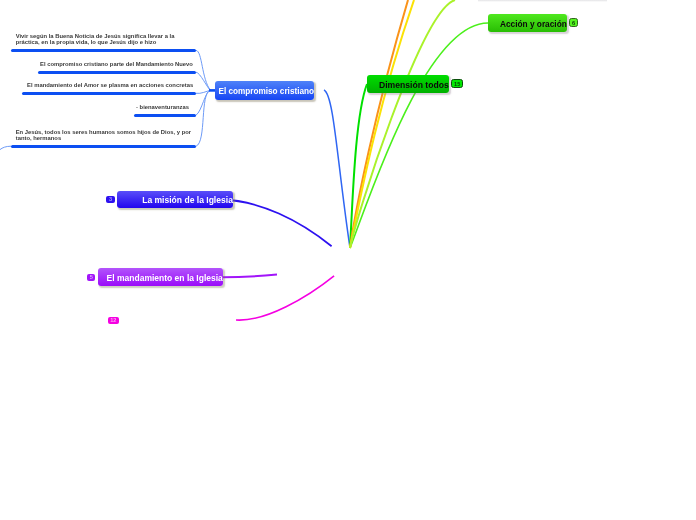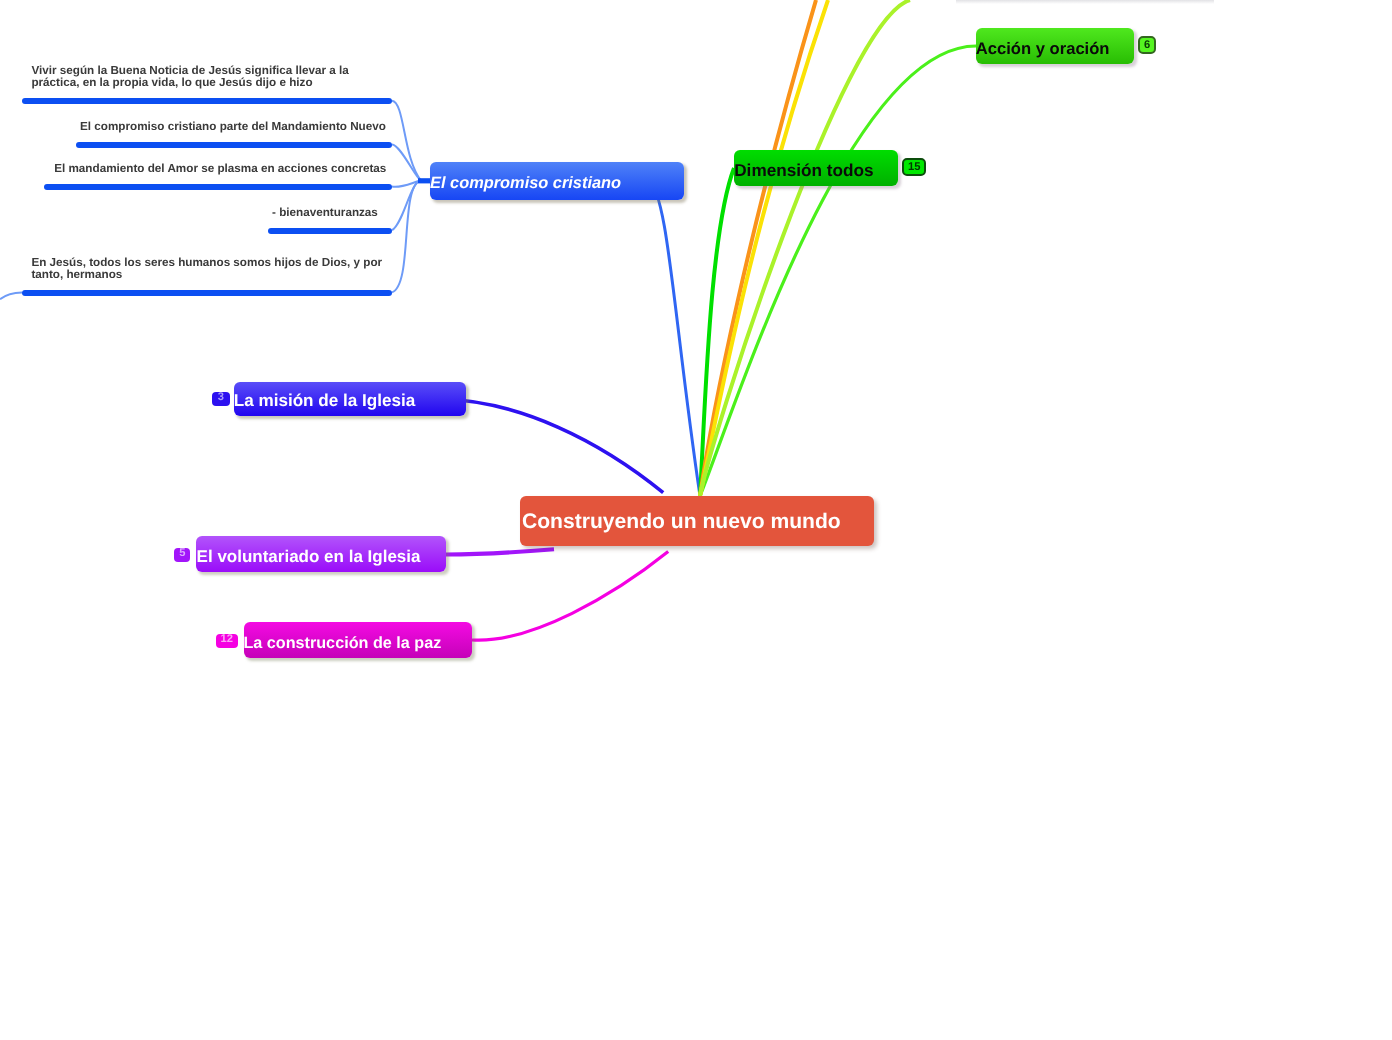--- a/index.html
+++ b/index.html
@@ -1,21 +1,21 @@
 <!DOCTYPE html>
 <html><head>
 <meta charset="utf-8">
 <style>
   html,body{margin:0;padding:0;}
   body{width:696px;height:520px;background:#ffffff;overflow:hidden;
        font-family:"Liberation Sans",sans-serif;-webkit-font-smoothing:antialiased;}
   #canvas{position:relative;width:696px;height:520px;}
   svg.links{position:absolute;left:0;top:0;width:696px;height:520px;overflow:visible;}
   .node{position:absolute;box-sizing:border-box;display:flex;align-items:center;
-        justify-content:flex-start;border-radius:6px;white-space:nowrap;font-weight:bold;}
+        justify-content:flex-end;border-radius:6px;white-space:nowrap;font-weight:bold;}
   .node>span{display:block;position:relative;top:1px;}
   #nc>span{top:0;left:1px;}
   .badge{position:absolute;box-sizing:border-box;display:flex;align-items:center;
          justify-content:center;border-radius:3px;font-weight:bold;}
   .leaf-text{position:absolute;color:#3a3a3a;font-size:5.85px;line-height:5.9px;
              font-weight:bold;white-space:pre;}
   .leaf-bar{position:absolute;background:#0c4ff2;border-radius:1.5px;height:3px;}
 </style>
 </head>
 <body>
@@ -64,51 +64,46 @@
   <div class="leaf-text" style="left:27.1px;top:82.8px;">El mandamiento del Amor se plasma en acciones concretas</div>
   <div class="leaf-bar" style="left:22px;top:91.8px;width:174.2px;"></div>
 
   <div class="leaf-text" style="left:136px;top:104.5px;">- bienaventuranzas</div>
   <div class="leaf-bar" style="left:133.5px;top:113.6px;width:62.7px;"></div>
 
   <div class="leaf-text" style="left:15.7px;top:129.6px;">En Jesús, todos los seres humanos somos hijos de Dios, y por
 tanto, hermanos</div>
   <div class="leaf-bar" style="left:10.7px;top:144.8px;width:185.5px;"></div>
 
-  <div class="node" style="left:215px;top:81px;width:127px;height:19px;font-size:8.2px;
+  <div class="node" style="left:215px;top:81px;width:99px;height:19px;font-size:8.2px;
               background:linear-gradient(#4f82f8,#1746f4);color:#fff;border-radius:3px;
-              box-shadow:1.3px 1.3px 1.4px rgba(120,110,80,.40);font-style:italic;">
+              box-shadow:1.3px 1.3px 1.4px rgba(120,110,80,.40);">
     <span>El compromiso cristiano</span>
   </div>
 
   <div class="node" style="left:116.9px;top:190.6px;width:116px;height:17.8px;font-size:8.55px;
               background:linear-gradient(#5a4ef8,#2105ef);color:#fff;border-radius:3px;
               box-shadow:1.3px 1.3px 1.4px rgba(120,120,80,.40);">
     <span>La misión de la Iglesia</span>
   </div>
   <div class="badge" style="left:106.3px;top:195.8px;width:8.3px;height:7.4px;font-size:5.6px;
               background:#2d11f0;color:#a89cf8;border-radius:2px;">
     <span>3</span>
   </div>
 
   <div class="node" style="left:98.3px;top:268.4px;width:124.5px;height:18px;font-size:8.5px;
               background:linear-gradient(#b254fb,#9a0cf9);color:#fff;border-radius:3px;
               box-shadow:1.3px 1.3px 1.4px rgba(120,120,80,.36);">
-    <span>El voluntariado en la Iglesia</span>
+    <span>El mandamiento en la Iglesia</span>
   </div>
   <div class="badge" style="left:87px;top:273.5px;width:8.4px;height:7.8px;font-size:5.6px;
               background:#a215fa;color:#dba8fd;border-radius:2px;">
     <span>5</span>
   </div>
 
-  <div class="node" style="left:121.7px;top:311.3px;width:114.1px;height:18px;font-size:8.1px;
-              background:linear-gradient(#f40ae3,#c502b8);color:#fff;border-radius:3px;
-              box-shadow:1.3px 1.3px 1.4px rgba(110,120,80,.36);">
-    <span>La construcción de la paz</span>
-  </div>
   <div class="badge" style="left:107.6px;top:316.7px;width:11.5px;height:7.4px;font-size:5.6px;
               background:#f500e2;color:#fba3f4;border-radius:2px;">
     <span>12</span>
   </div>
 
   <div class="node" style="left:367.1px;top:75.1px;width:81.6px;height:17.6px;font-size:8.6px;
               background:linear-gradient(#00dd00,#00b000);color:#0a0a0a;border-radius:3px;
               box-shadow:1.3px 1.3px 1.4px rgba(140,120,140,.35);">
     <span>Dimensión todos</span>
   </div>
@@ -120,19 +115,14 @@
   <div class="node" style="left:487.9px;top:13.6px;width:78.9px;height:18.2px;font-size:8.3px;
               background:linear-gradient(#4fe81e,#28bd03);color:#0a0a0a;border-radius:3px;
               box-shadow:1.3px 1.3px 1.4px rgba(140,120,140,.35);">
     <span>Acción y oración</span>
   </div>
   <div class="badge" style="left:569.2px;top:18px;width:8.8px;height:9px;font-size:5.6px;
               background:#55f520;color:#0a3d05;border:1px solid #33661f;border-radius:2.5px;">
     <span>6</span>
   </div>
 
-  <div class="node" id="nc" style="left:260px;top:248px;width:177px;height:25px;font-size:10.55px;
-              background:#e3553c;color:#fff;border-radius:3px;
-              box-shadow:1.5px 1.5px 2px rgba(90,60,50,.3);">
-    <span>Construyendo un nuevo mundo</span>
-  </div>
 
 </div>
 
 </body></html>

